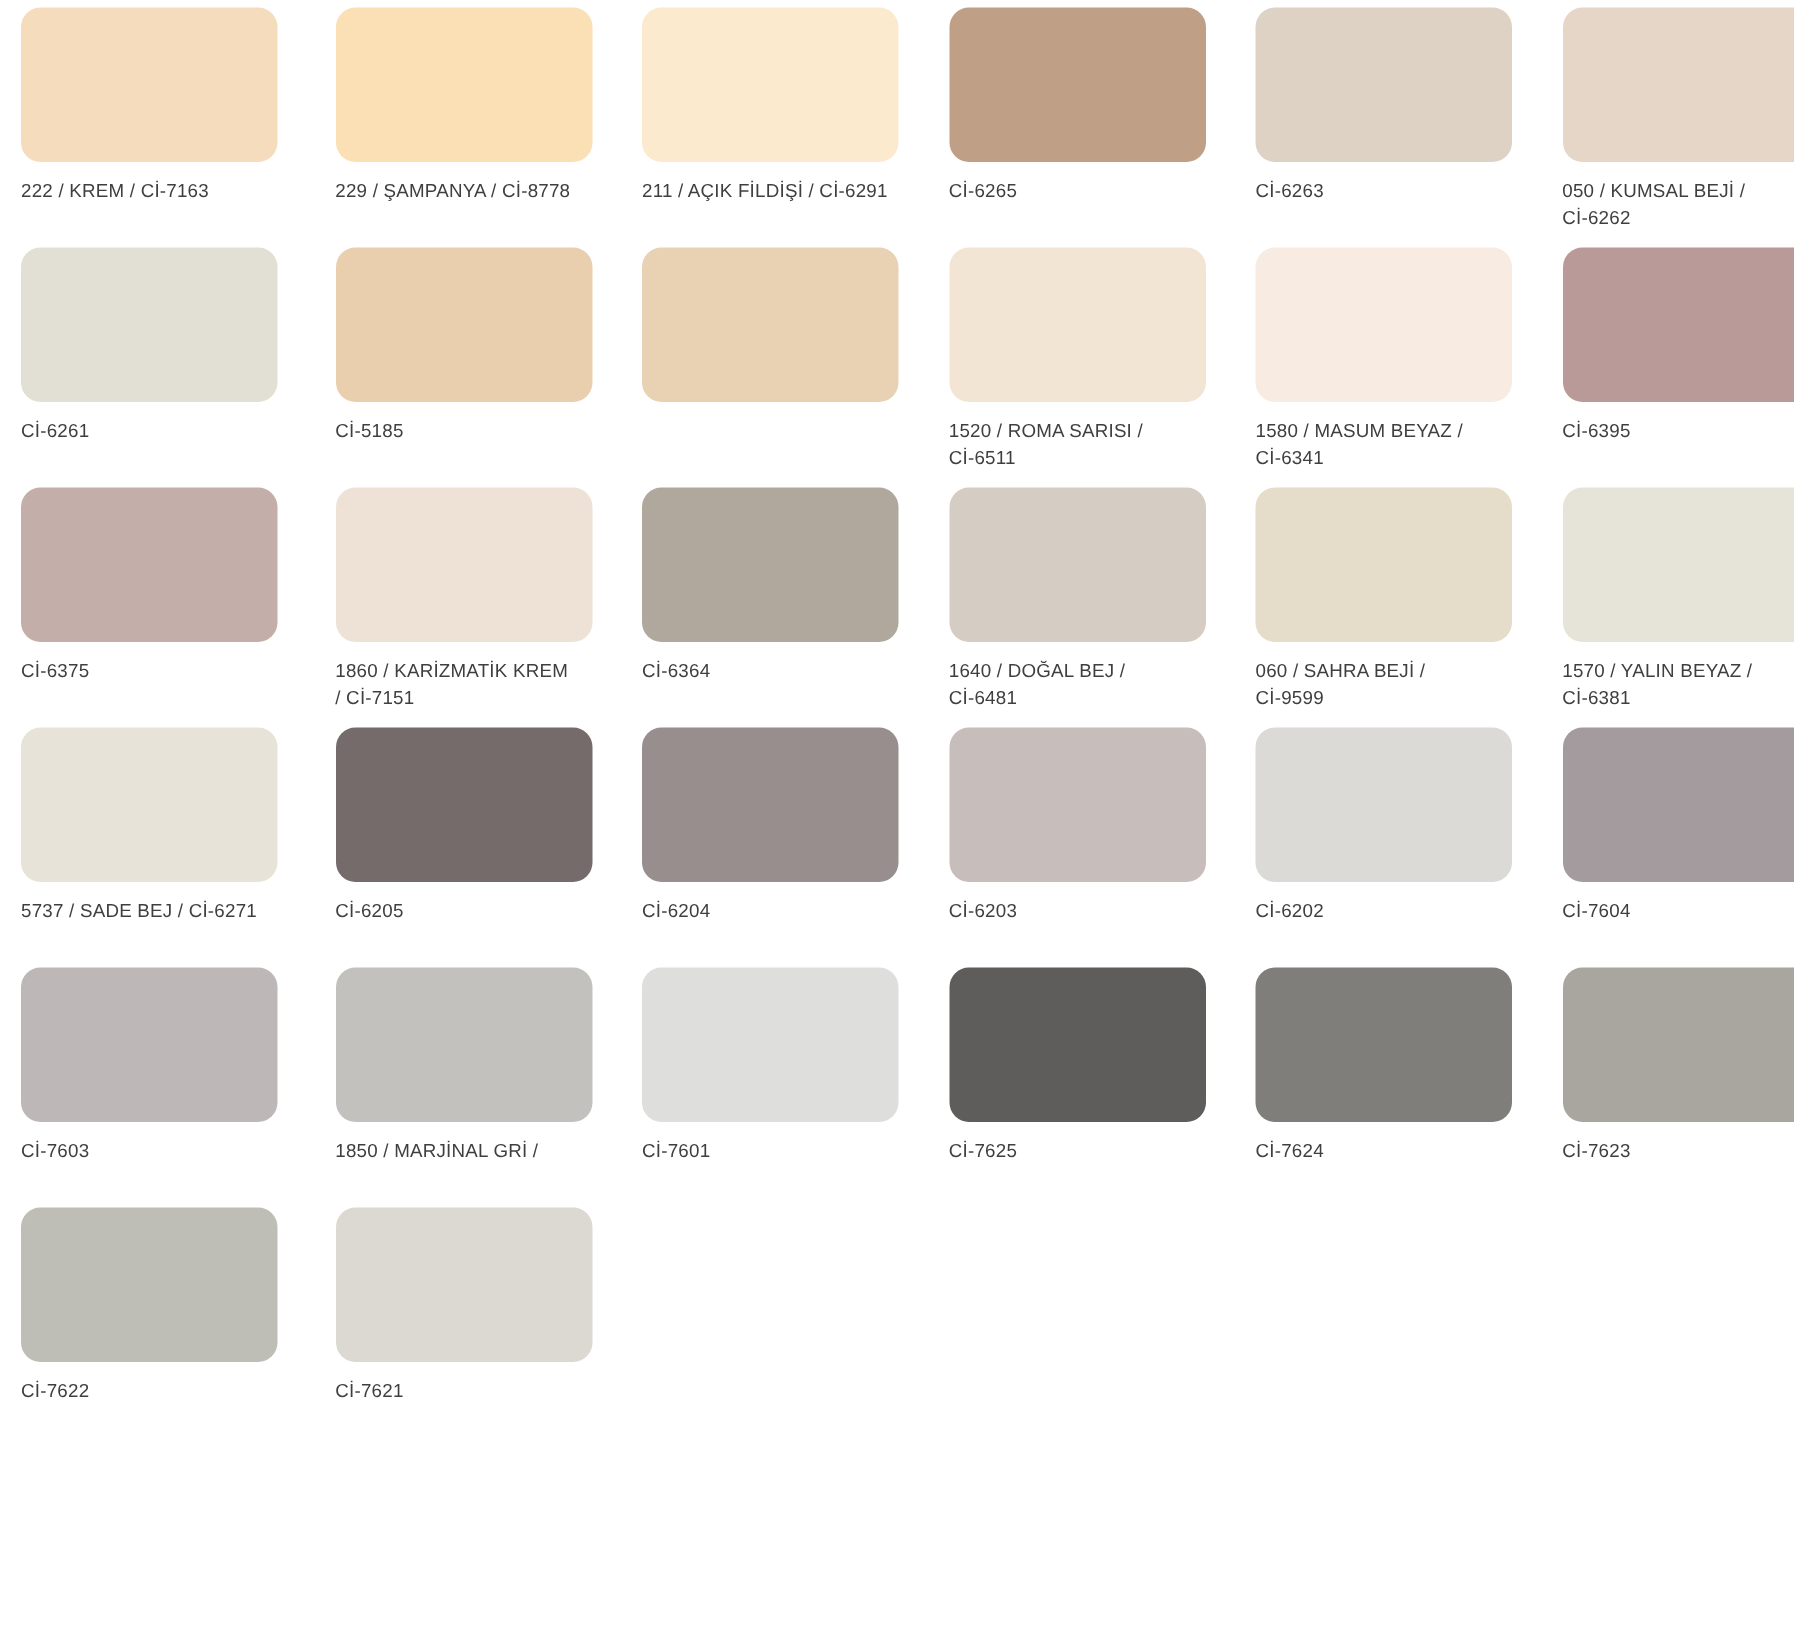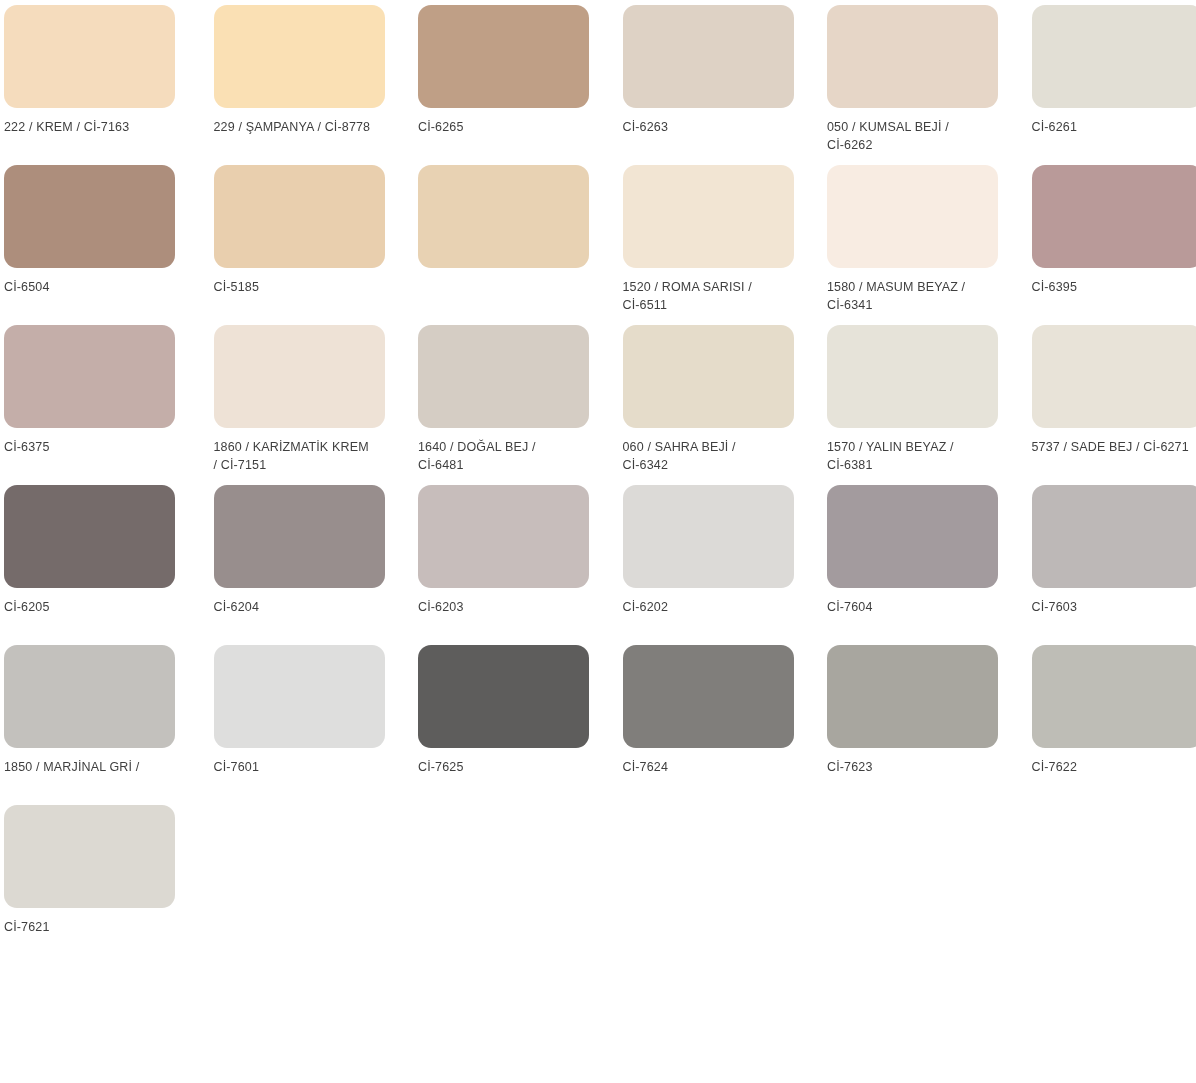--- a/index.html
+++ b/index.html
@@ -20,21 +20,21 @@
     grid-template-columns: repeat(6, 204.5px);
     grid-auto-rows: 160px;
     column-gap: 0px;
     row-gap: 0px;
     padding: 0;
     margin: 0;
   }
 
   .swatch-cell {
     position: relative;
-    padding: 0 0 0 0;
+    padding: 0 0 0 10px;
   }
 
   .swatch-chip {
     width: 171px;
     height: 103px;
     border-radius: 13px;
     margin: 5px 0 0 9px;
     display: block;
   }
   .swatch-cell:nth-child(6n+1) .swatch-chip { margin-left: 4px; }
@@ -57,39 +57,39 @@
 <div id="swatch-grid">
     <div class="swatch-cell">
       <div class="swatch-chip" style="background: rgb(245, 220, 189);"></div>
       <div class="swatch-label">222 / KREM / Cİ-7163</div>
     </div>
     <div class="swatch-cell">
       <div class="swatch-chip" style="background: rgb(250, 224, 180);"></div>
       <div class="swatch-label">229 / ŞAMPANYA / Cİ-8778</div>
     </div>
     <div class="swatch-cell">
+      <div class="swatch-chip" style="background: rgb(251, 234, 206);"></div>
+      <div class="swatch-label">211 / AÇIK FİLDİŞİ / Cİ-6291</div>
+    </div>
+    <div class="swatch-cell">
       <div class="swatch-chip" style="background: rgb(191, 159, 134);"></div>
       <div class="swatch-label">Cİ-6265</div>
     </div>
     <div class="swatch-cell">
       <div class="swatch-chip" style="background: rgb(222, 210, 197);"></div>
       <div class="swatch-label">Cİ-6263</div>
     </div>
     <div class="swatch-cell">
       <div class="swatch-chip" style="background: rgb(230, 214, 199);"></div>
       <div class="swatch-label">050 / KUMSAL BEJİ /
 Cİ-6262</div>
     </div>
     <div class="swatch-cell">
       <div class="swatch-chip" style="background: rgb(226, 223, 213);"></div>
       <div class="swatch-label">Cİ-6261</div>
-    </div>
-    <div class="swatch-cell">
-      <div class="swatch-chip" style="background: rgb(173, 142, 124);"></div>
-      <div class="swatch-label">Cİ-6504</div>
     </div>
     <div class="swatch-cell">
       <div class="swatch-chip" style="background: rgb(233, 207, 174);"></div>
       <div class="swatch-label">Cİ-5185</div>
     </div>
     <div class="swatch-cell">
       <div class="swatch-chip" style="background: rgb(232, 210, 179);"></div>
     </div>
     <div class="swatch-cell">
       <div class="swatch-chip" style="background: rgb(242, 229, 211);"></div>
@@ -108,28 +108,32 @@
     <div class="swatch-cell">
       <div class="swatch-chip" style="background: rgb(196, 174, 169);"></div>
       <div class="swatch-label">Cİ-6375</div>
     </div>
     <div class="swatch-cell">
       <div class="swatch-chip" style="background: rgb(238, 226, 214);"></div>
       <div class="swatch-label">1860 / KARİZMATİK KREM
 / Cİ-7151</div>
     </div>
     <div class="swatch-cell">
+      <div class="swatch-chip" style="background: rgb(176, 168, 156);"></div>
+      <div class="swatch-label">Cİ-6364</div>
+    </div>
+    <div class="swatch-cell">
       <div class="swatch-chip" style="background: rgb(213, 205, 196);"></div>
       <div class="swatch-label">1640 / DOĞAL BEJ /
 Cİ-6481</div>
     </div>
     <div class="swatch-cell">
       <div class="swatch-chip" style="background: rgb(229, 220, 202);"></div>
       <div class="swatch-label">060 / SAHRA BEJİ /
-Cİ-6342</div>
+Cİ-9599</div>
     </div>
     <div class="swatch-cell">
       <div class="swatch-chip" style="background: rgb(230, 227, 217);"></div>
       <div class="swatch-label">1570 / YALIN BEYAZ /
 Cİ-6381</div>
     </div>
     <div class="swatch-cell">
       <div class="swatch-chip" style="background: rgb(232, 227, 216);"></div>
       <div class="swatch-label">5737 / SADE BEJ / Cİ-6271</div>
     </div>

